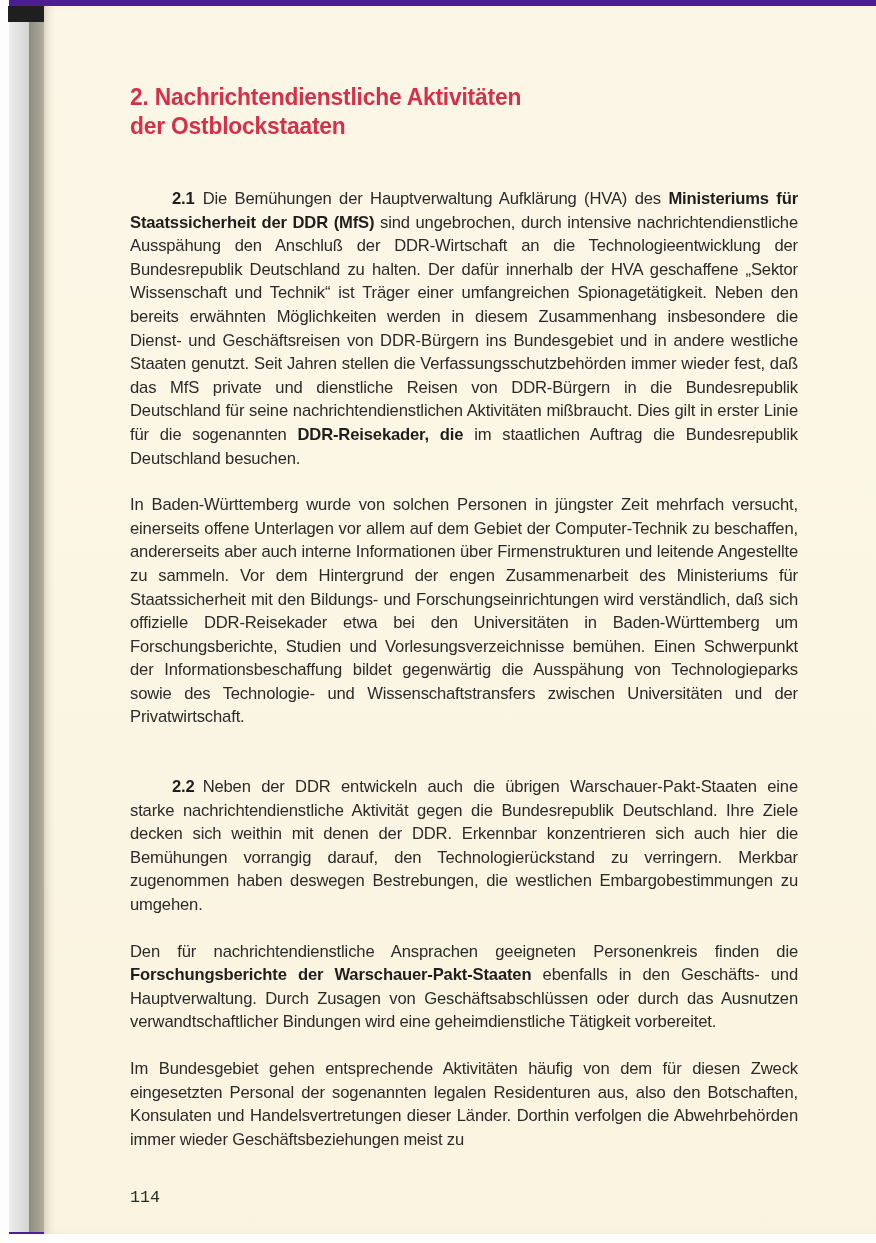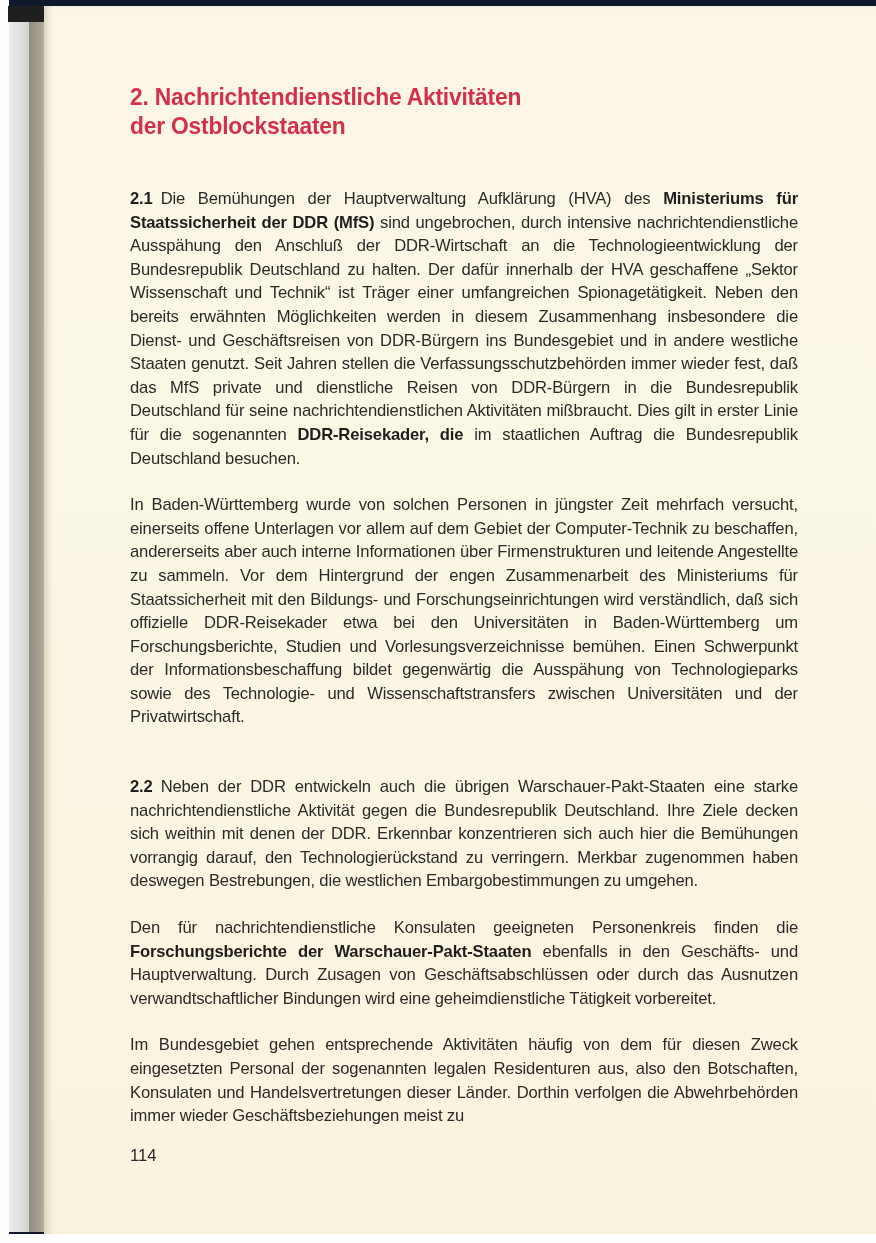--- a/index.html
+++ b/index.html
@@ -7,21 +7,21 @@
       padding: 0;
       width: 876px;
       height: 1243px;
       overflow: hidden;
       background: #ffffff;
     }
     .scan {
       position: relative;
       width: 876px;
       height: 1243px;
-      background: #0f172a;
+      background: #4c1d95;
     }
     .edge-white {
       position: absolute; left: 0; top: 0; width: 9px; height: 1243px;
       background: #fdfdfd;
     }
     .edge-gray {
       position: absolute; left: 9px; top: 22px; width: 20px; height: 1210px;
       background: linear-gradient(90deg, #ececec 0%, #dedede 60%, #d2d2cf 100%);
     }
     .edge-corner {
@@ -63,29 +63,29 @@
       transform-origin: left top;
     }
     .para {
       font-size: 16.6px;
       line-height: 23.6px;
       text-align: justify;
       margin: 0;
       letter-spacing: -0.15px;
     }
     .para b { font-weight: bold; color: #1f1e1c; }
-    .sec-num { font-weight: bold; color: #1f1e1c; margin-right: 8px; }
+    .sec-num { font-weight: bold; color: #1f1e1c; margin-right: 8px; margin-left: 42px; }
     .gap-heading { height: 47px; }
     .gap-para { height: 23px; }
     .gap-section { height: 46px; }
     .page-number {
       position: absolute;
       left: 86px;
-      top: 1140px;
-      font-family: Liberation Sans, sans-serif;
+      top: 1182px;
+      font-family: Liberation Mono, monospace;
       font-size: 16.6px;
       color: #2b2a28;
     }
   </style>
 </head>
 <body>
 
 <div class="scan">
   <div class="edge-white"></div>
   <div class="edge-gray"></div>
@@ -111,21 +111,21 @@
 
       <div class="gap-section"></div>
 
       <p class="para">
         <span class="sec-num">2.2</span><span>Neben der DDR entwickeln auch die übrigen Warschauer-Pakt-Staaten eine starke nachrichtendienstliche Aktivität gegen die Bundesrepublik Deutschland. Ihre Ziele decken sich weithin mit denen der DDR. Erkennbar konzentrieren sich auch hier die Bemühungen vorrangig darauf, den Technologierückstand zu verringern. Merkbar zugenommen haben deswegen Bestrebungen, die westlichen Embargobestimmungen zu umgehen.</span>
       </p>
 
       <div class="gap-para"></div>
 
       <p class="para">
-        <span>Den für nachrichtendienstliche Konsulaten geeigneten Personenkreis finden die </span><b>Forschungsberichte der Warschauer-Pakt-Staaten</b><span> ebenfalls in den Geschäfts- und Hauptverwaltung. Durch Zusagen von Geschäftsabschlüssen oder durch das Ausnutzen verwandtschaftlicher Bindungen wird eine geheimdienstliche Tätigkeit vorbereitet.</span>
+        <span>Den für nachrichtendienstliche Ansprachen geeigneten Personenkreis finden die </span><b>Forschungsberichte der Warschauer-Pakt-Staaten</b><span> ebenfalls in den Geschäfts- und Hauptverwaltung. Durch Zusagen von Geschäftsabschlüssen oder durch das Ausnutzen verwandtschaftlicher Bindungen wird eine geheimdienstliche Tätigkeit vorbereitet.</span>
       </p>
 
       <div class="gap-para"></div>
 
       <p class="para">Im Bundesgebiet gehen entsprechende Aktivitäten häufig von dem für diesen Zweck eingesetzten Personal der sogenannten legalen Residenturen aus, also den Botschaften, Konsulaten und Handelsvertretungen dieser Länder. Dorthin verfolgen die Abwehrbehörden immer wieder Geschäftsbeziehungen meist zu</p>
     </div>
 
     <div class="page-number">114</div>
   </div>
 

